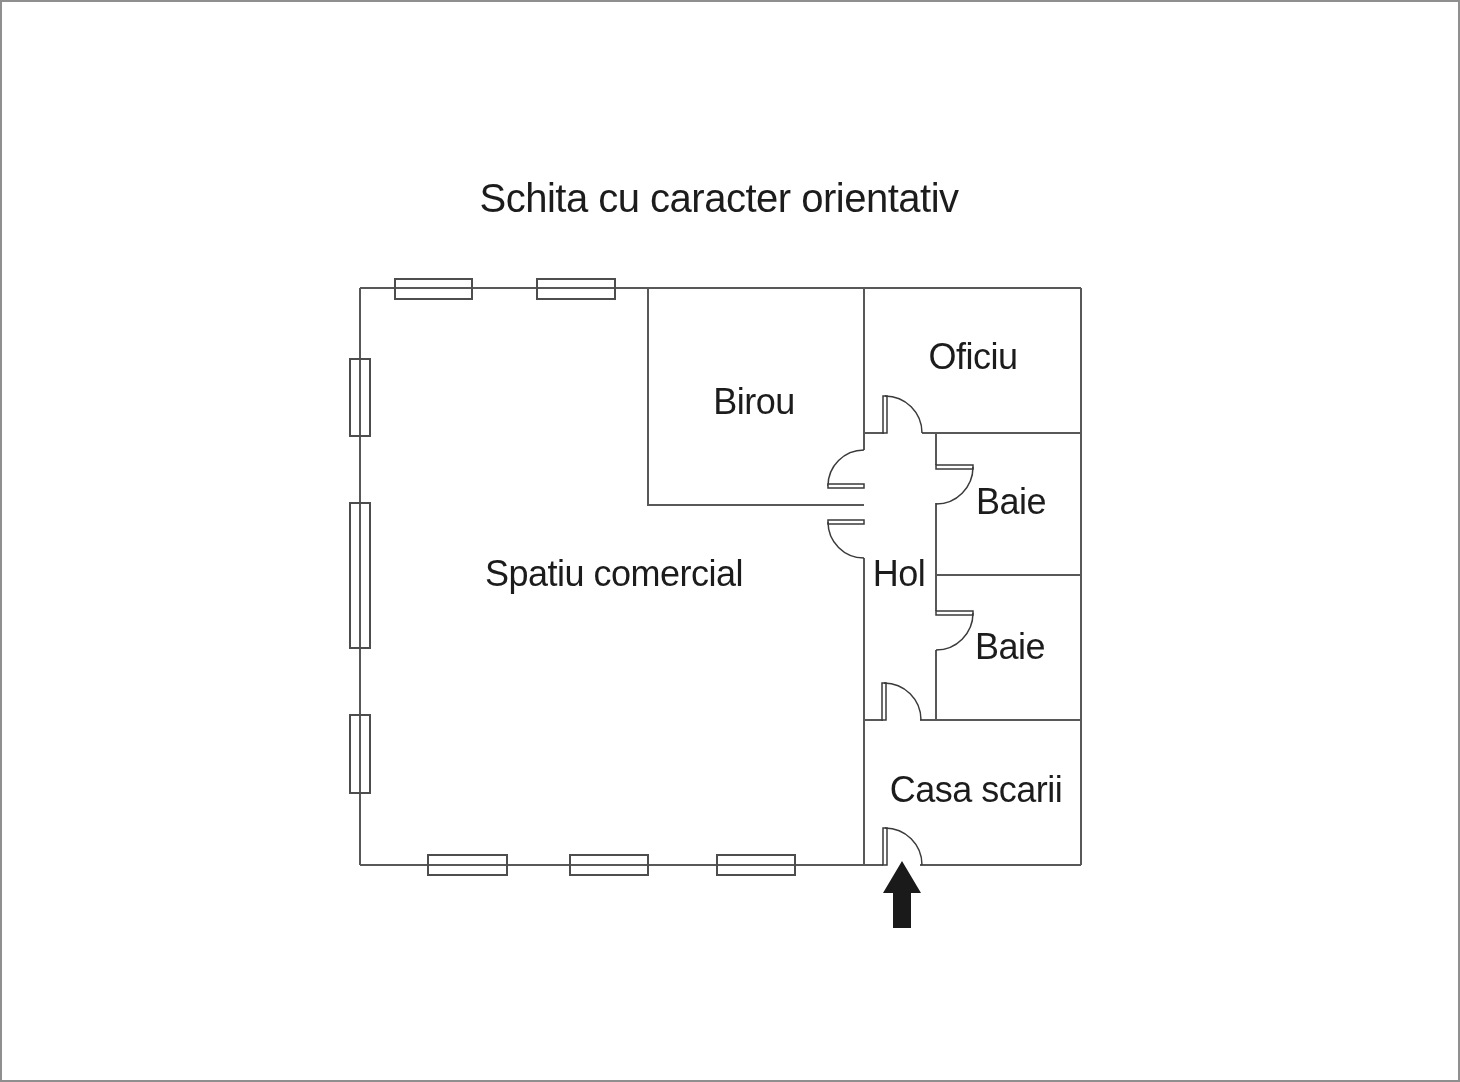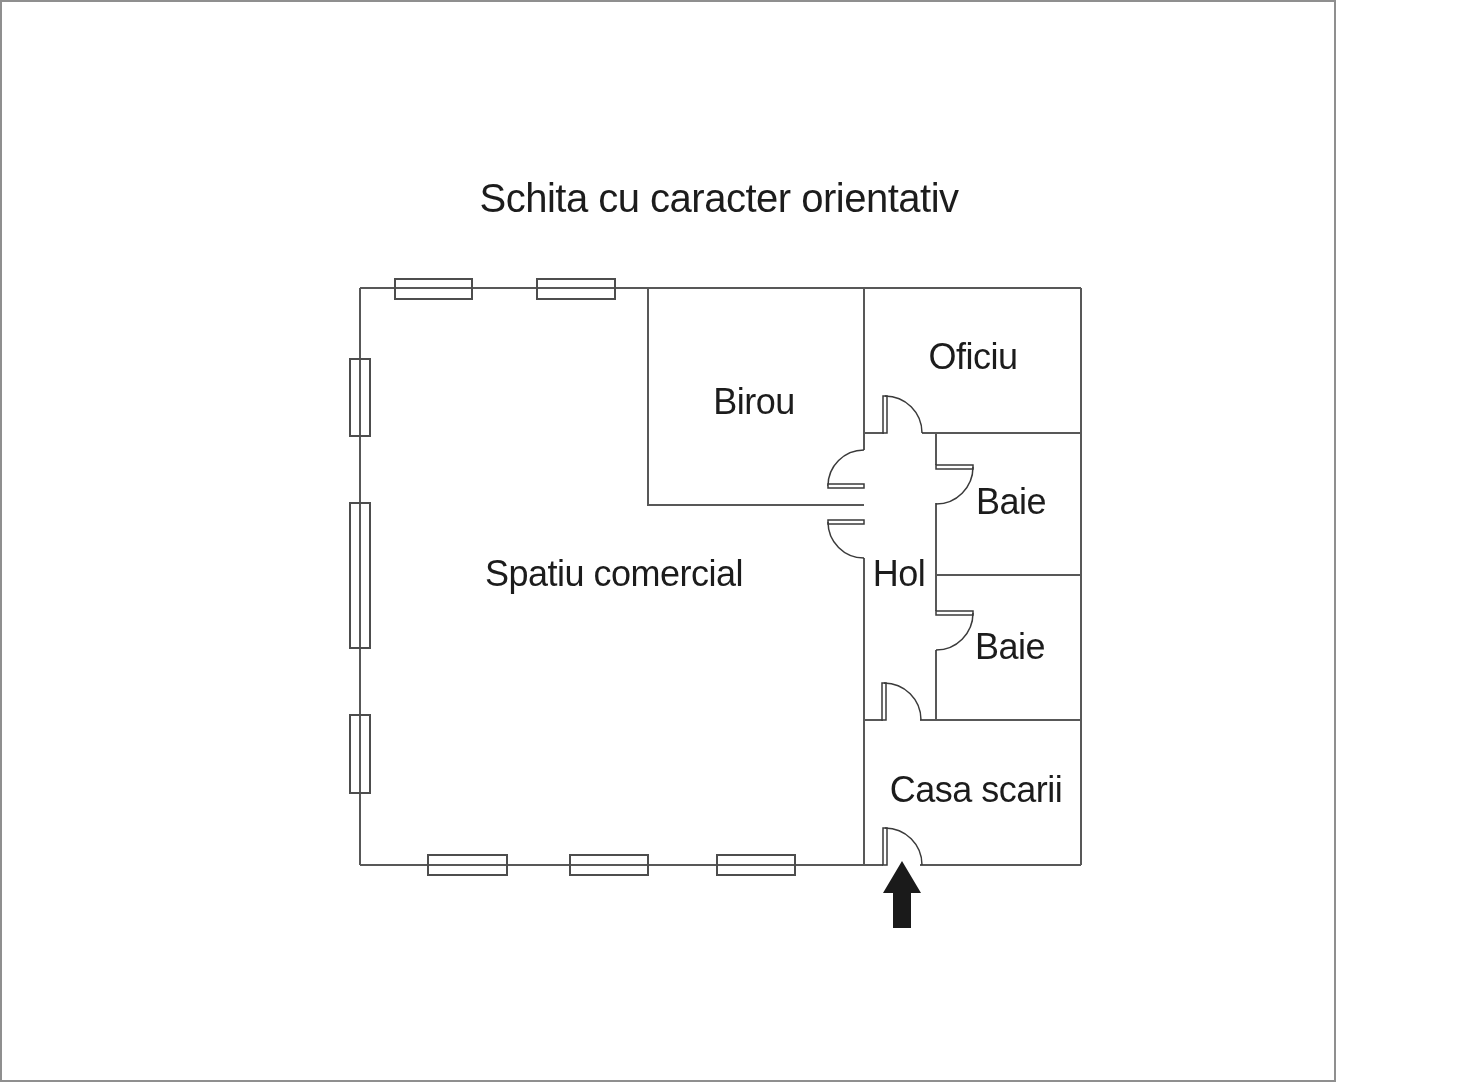--- a/index.html
+++ b/index.html
@@ -2,21 +2,21 @@
 <html><head>
 <meta charset="utf-8">
 <style>
   html, body {
     margin: 0;
     padding: 0;
     background: #ffffff;
   }
   .canvas {
     position: relative;
-    width: 1336px;
+    width: 1460px;
     height: 1082px;
     background: #ffffff;
     border: 2px solid #8f8f8f;
     box-sizing: border-box;
     overflow: hidden;
     font-family: "Liberation Sans", sans-serif;
   }
   .canvas svg {
     position: absolute;
     left: -2px;

